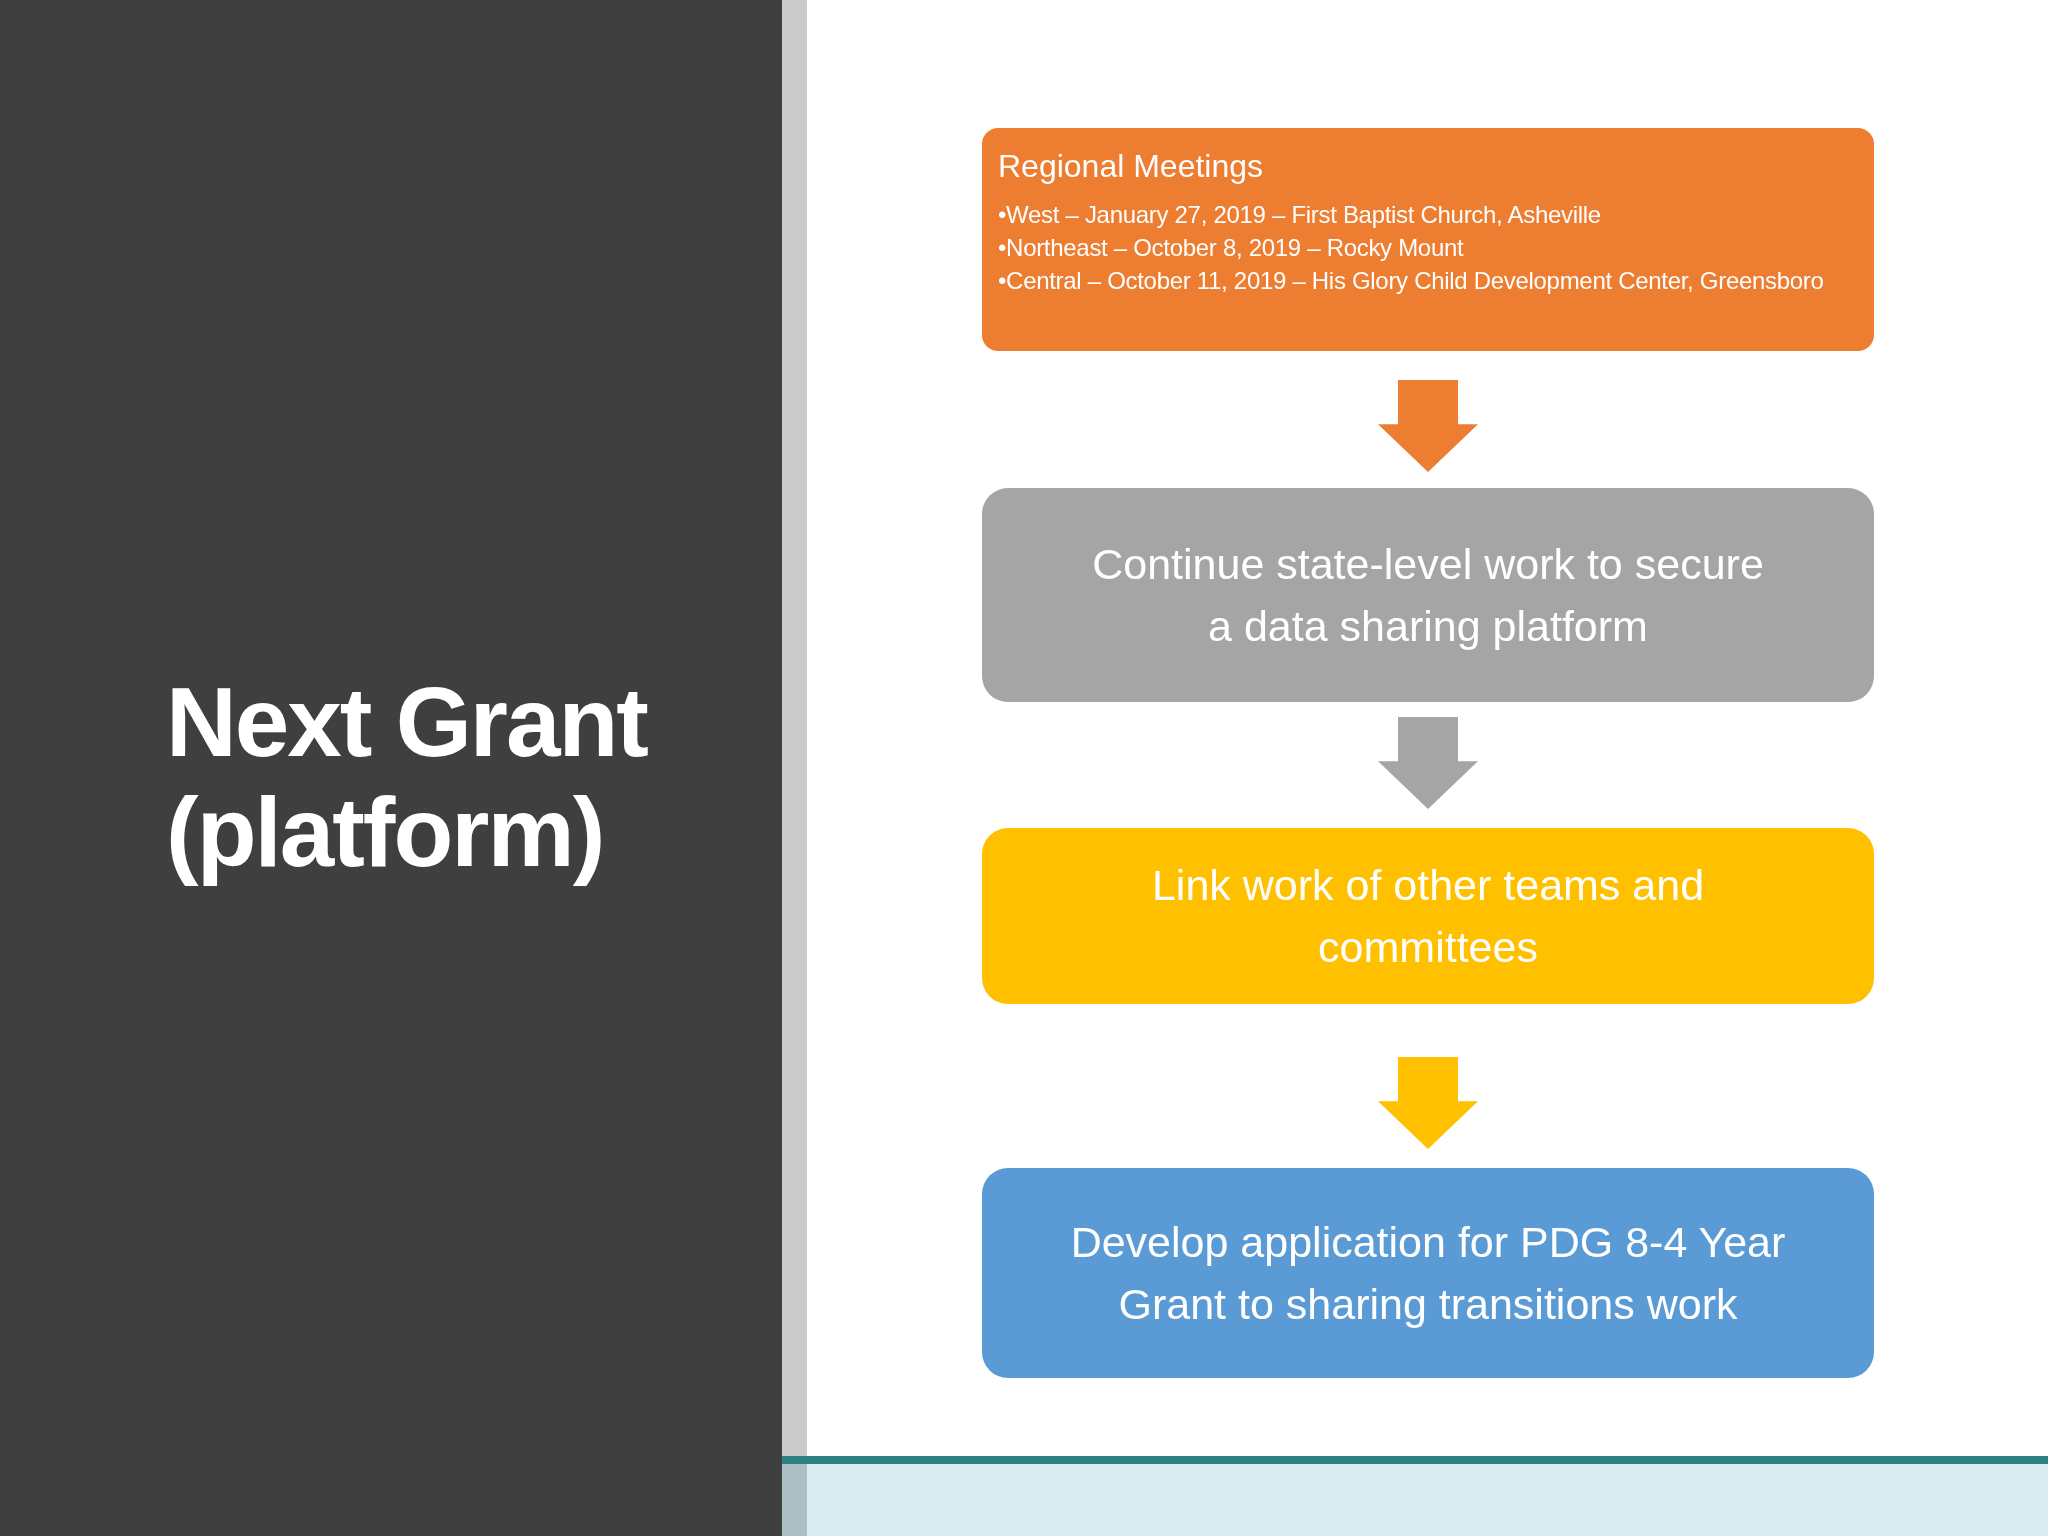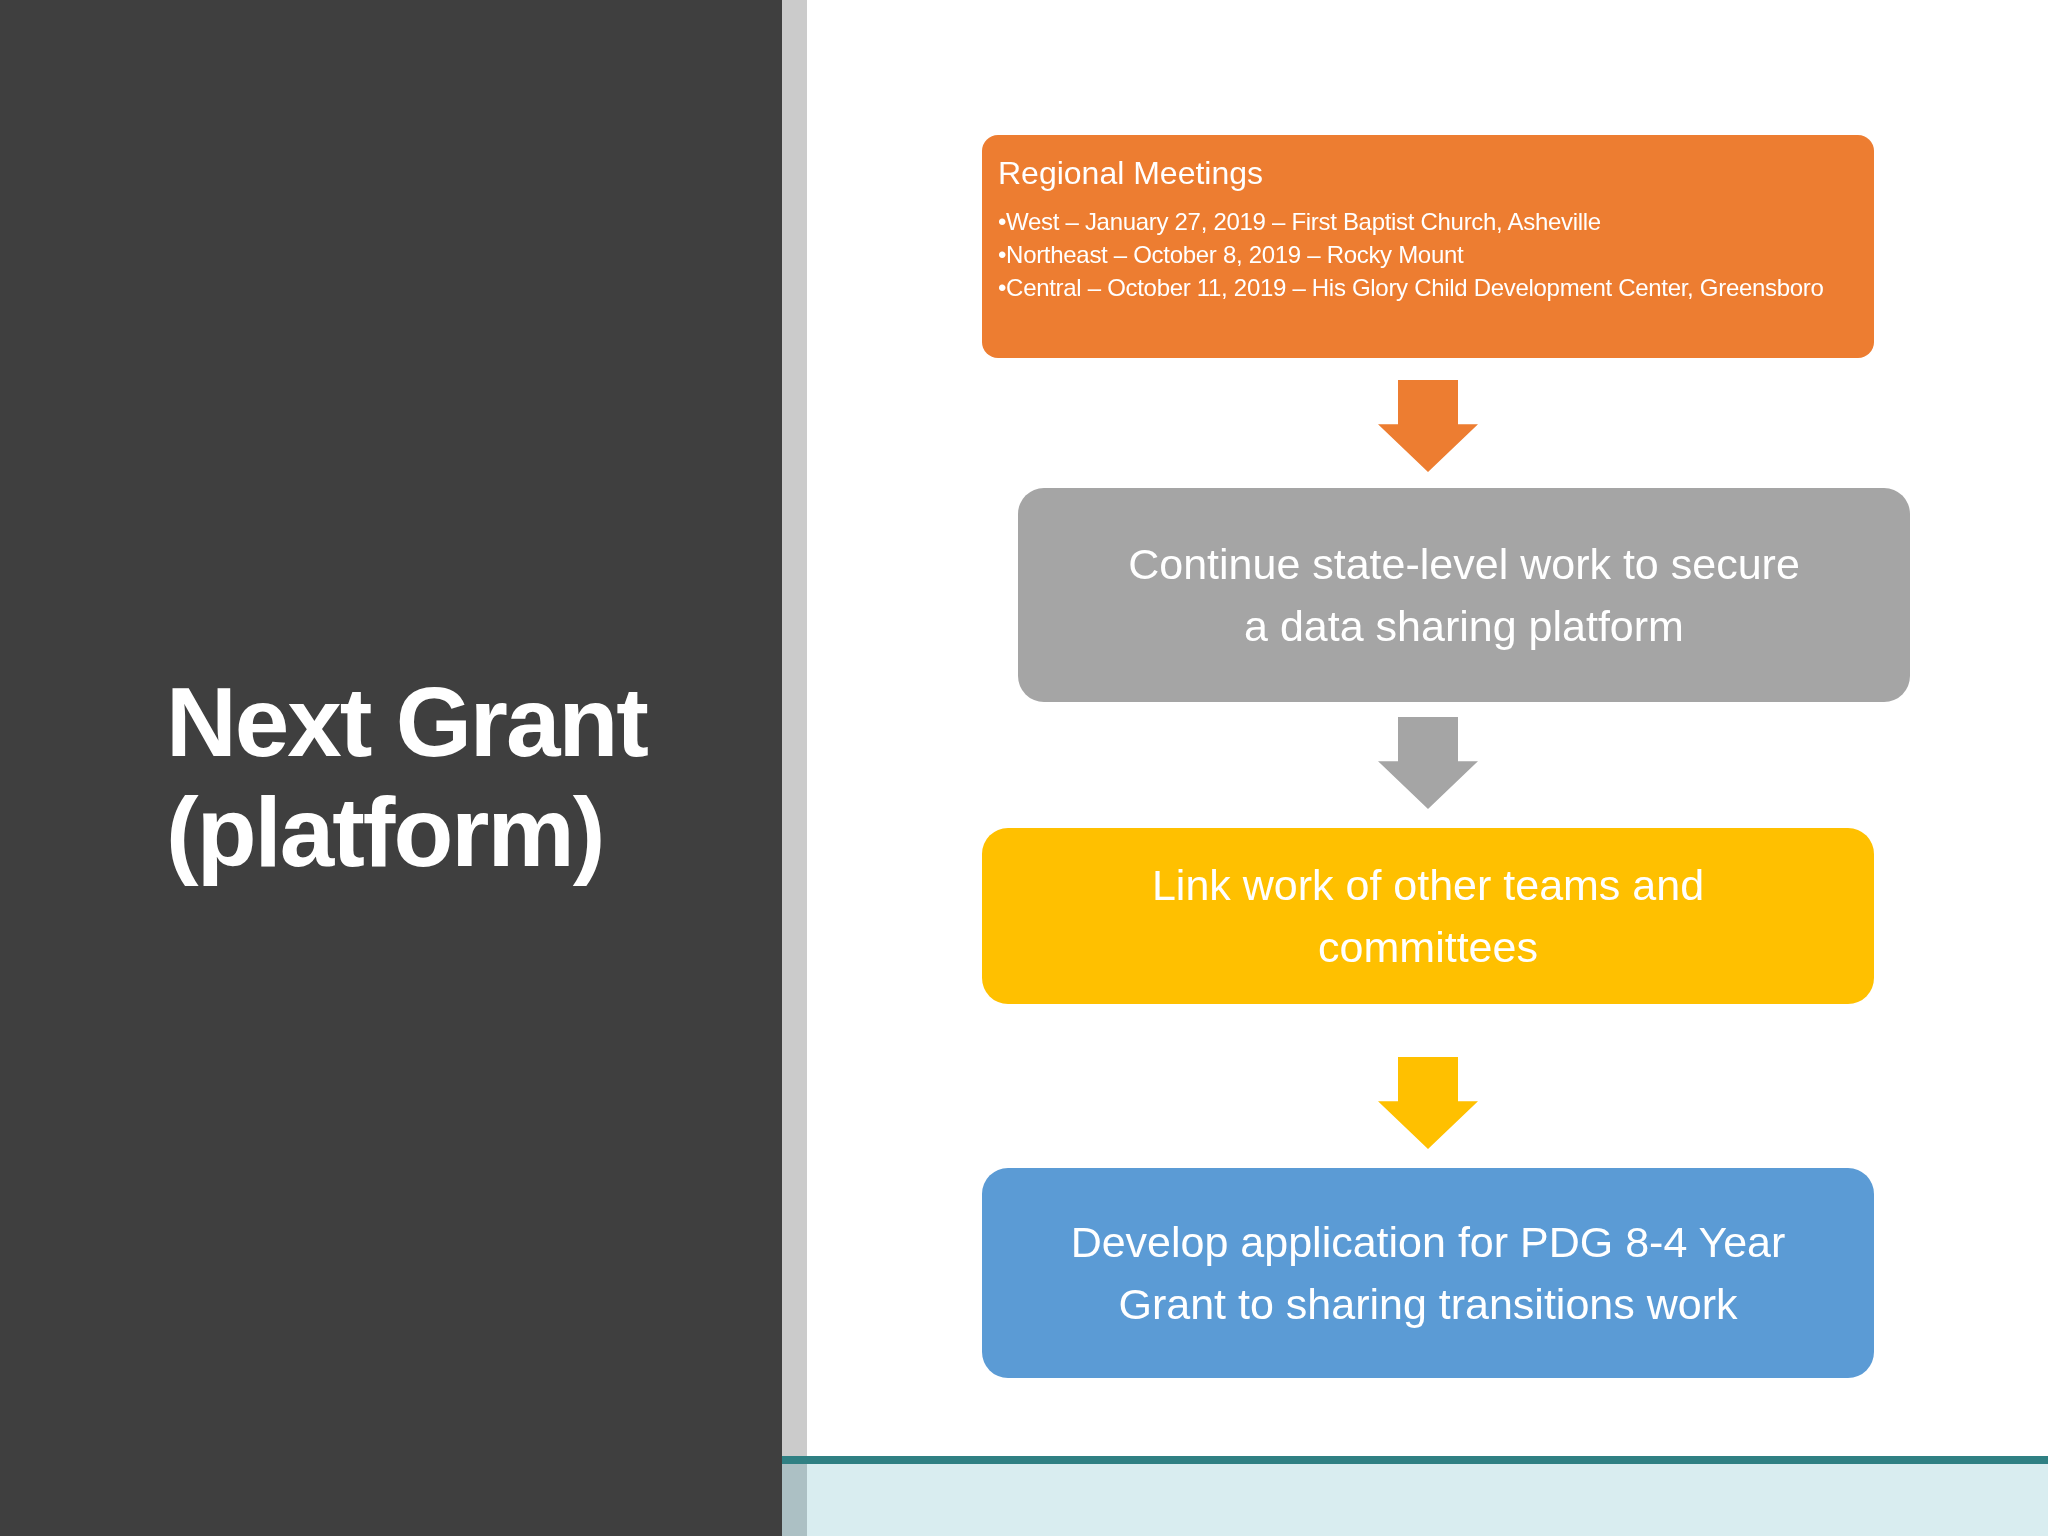--- a/index.html
+++ b/index.html
@@ -40,21 +40,21 @@
 
   
   .flow-box {
     position: absolute;
     left: 982px;
     width: 892px;
     box-sizing: border-box;
     color: #ffffff;
   }
   .box-orange {
-    top: 135px; height: 223px;
+    top: 128px; height: 223px;
     background: #ed7d31;
     border-radius: 16px;
     padding: 18px 12px 0 16px;
   }
   .box-heading {
     font-size: 32px;
     line-height: 40px;
     font-weight: normal;
     margin: 0;
   }
@@ -73,21 +73,21 @@
   .box-center {
     display: flex;
     align-items: center;
     justify-content: center;
     text-align: center;
     font-size: 43px;
     line-height: 62px;
     border-radius: 26px;
     padding: 0 20px;
   }
-  .box-gray   { top: 488px;  height: 214px; background: #a5a5a5; margin-left: 36px; }
+  .box-gray   { top: 488px;  height: 214px; background: #a5a5a5; }
   .box-yellow { top: 828px;  height: 176px; background: #ffc000; text-align: center; }
   .box-blue   { top: 1168px; height: 210px; background: #5b9bd5; }
   .box-center div { display: block; }
 
   .flow-arrow {
     position: absolute;
     left: 1378px;
     width: 100px; height: 92px;
     clip-path: polygon(20% 0, 80% 0, 80% 48%, 100% 48%, 50% 100%, 0 48%, 20% 48%);
   }

